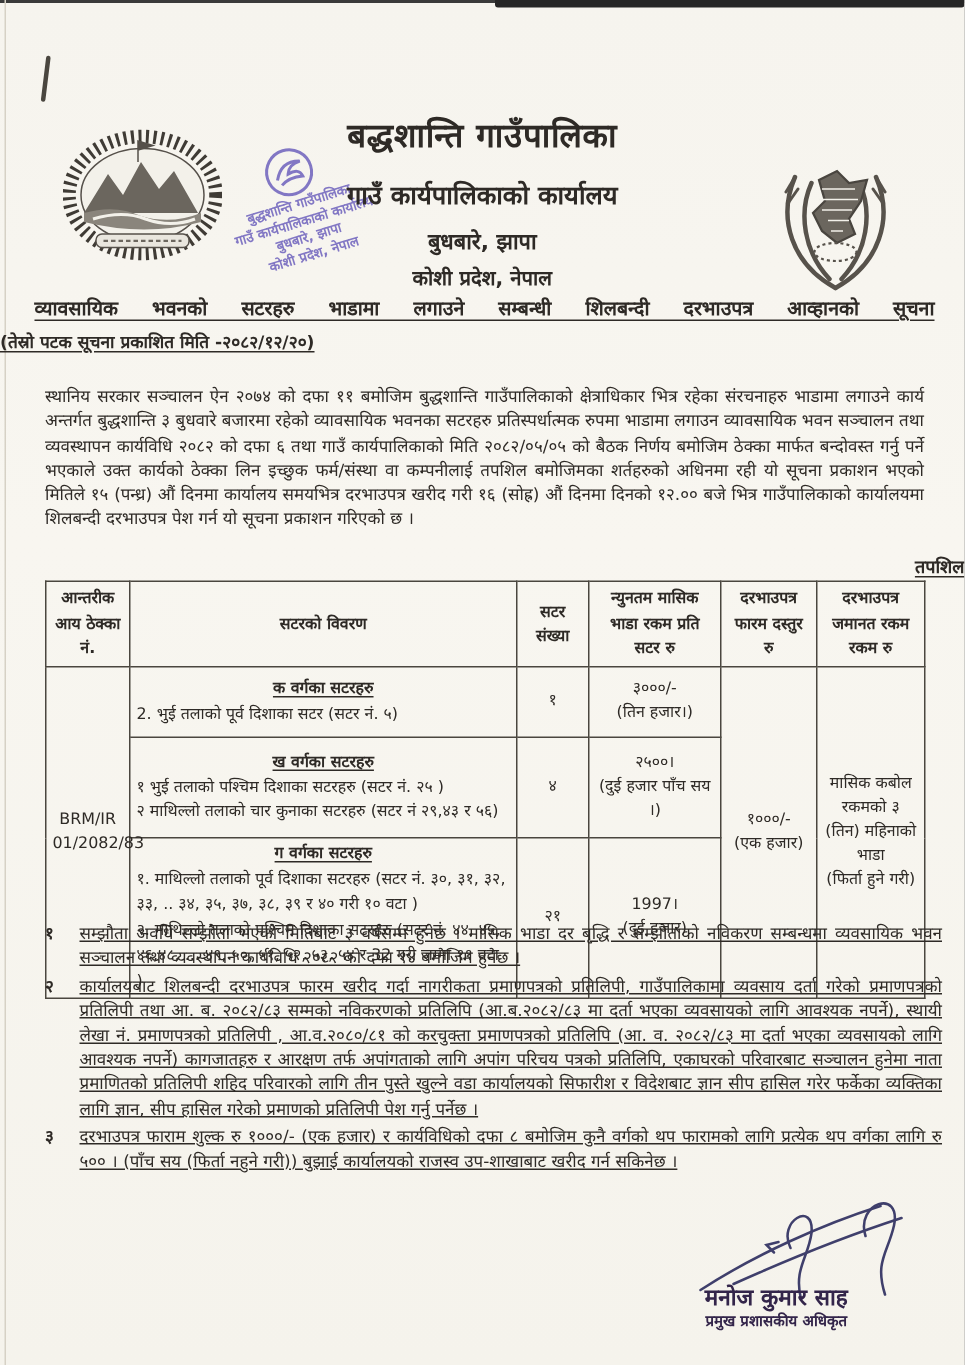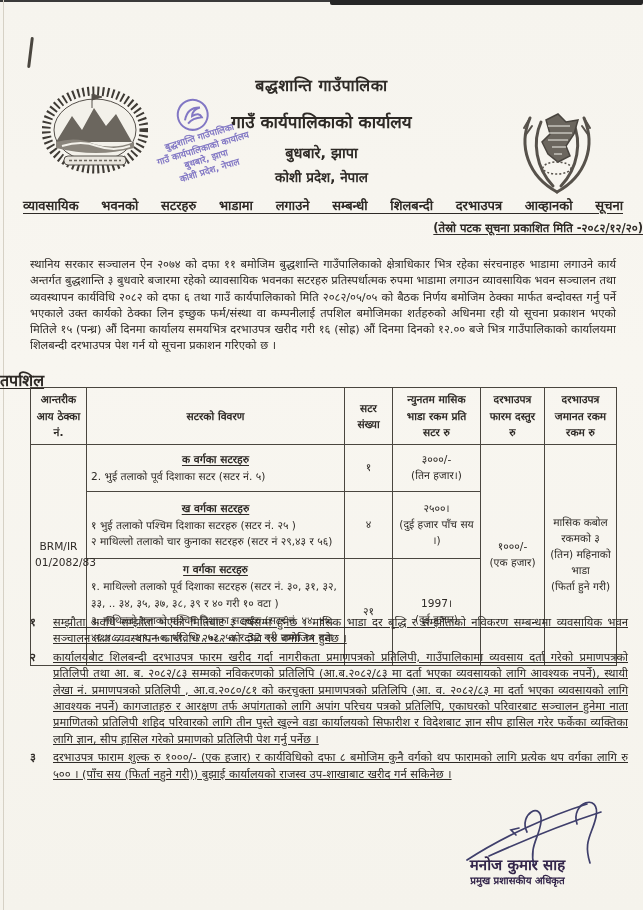--- a/index.html
+++ b/index.html
@@ -10,21 +10,21 @@
     font-family:"DejaVu Sans",sans-serif;
     color:#2e2a26; overflow:hidden;
   }
   .scan-top-thin{position:absolute;top:0;left:0;width:100%;height:2px;background:#3a3a3a;}
   .scan-top-thick{position:absolute;top:0;left:330px;right:0;height:5px;background:#262626;border-radius:0 0 2px 2px;}
   .scan-left-line{position:absolute;top:0;left:3px;width:1px;height:100%;background:#d6d1c5;}
   .pen-mark{position:absolute;left:29px;top:37px;width:3px;height:31px;background:#4a463f;transform:rotate(7deg);border-radius:2px;}
 
   
   .hdr{position:absolute;top:74px;left:0;width:100%;text-align:center;}
-  .hdr .muni{font-size:16px;font-weight:bold;letter-spacing:.5px;}
+  .hdr .muni{font-size:22px;font-weight:bold;letter-spacing:.5px;}
   .hdr .office{font-size:17px;font-weight:bold;margin-top:14px;}
   .hdr .place{font-size:14.5px;font-weight:bold;margin-top:9px;}
   .hdr .prov{font-size:13.5px;font-weight:bold;margin-top:6px;}
 
   .emblem-left{position:absolute;left:42px;top:86px;}
   .logo-right{position:absolute;left:508px;top:106px;}
 
   
   .stamp{
     position:absolute;left:126px;top:96px;width:158px;height:118px;
@@ -34,31 +34,31 @@
   .stamp .s-line{font-size:9px;line-height:11.5px;white-space:nowrap;}
   .stamp svg{display:block;margin:0 auto 1px auto;}
 
   
   .notice-title{
     position:absolute;top:196px;left:23px;right:20px;
     font-size:13px;font-weight:bold;text-align:justify;text-align-last:justify;
     text-decoration:underline;text-underline-offset:3px;
   }
   .notice-subtitle{
-    position:absolute;top:220px;left:0;width:100%;text-align:right;
+    position:absolute;top:220px;left:0;width:100%;text-align:left;
     font-size:11.5px;font-weight:bold;
   }
   .notice-subtitle span{text-decoration:underline;text-underline-offset:2px;}
 
   .body-para{
     position:absolute;top:245px;left:18px;right:15px;margin:12px;
     font-size:11.3px;line-height:16.3px;text-align:justify;
   }
 
-  .tbl-caption{position:absolute;top:369px;left:0;width:100%;text-align:left;font-size:16px;font-weight:bold;}
+  .tbl-caption{position:absolute;top:369px;left:0;width:100%;text-align:right;font-size:12px;font-weight:bold;}
   .tbl-caption span{text-decoration:underline;text-underline-offset:2px;}
 
   table.shutters{
     position:absolute;top:387px;left:30px;width:586px;
     border-collapse:collapse;table-layout:fixed;font-size:10.6px;
   }
   table.shutters th, table.shutters td{
     border:1px solid #4a463f;padding:2px 4px;vertical-align:middle;
   }
   table.shutters th{font-weight:bold;text-align:center;line-height:1.55;height:52px;}

